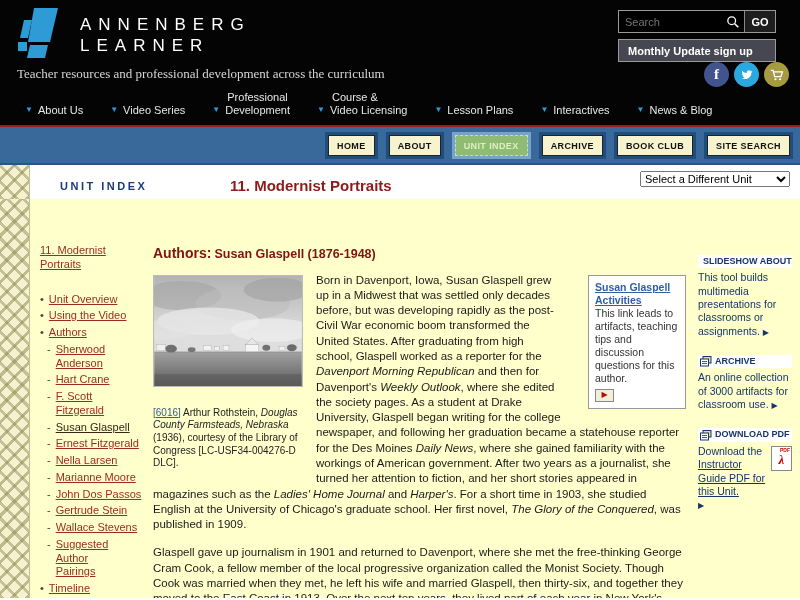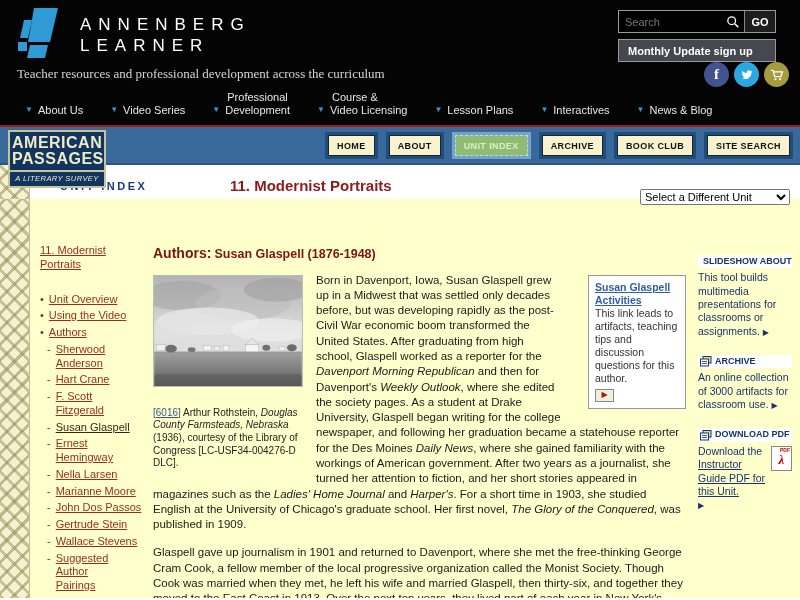--- a/index.html
+++ b/index.html
@@ -40,21 +40,21 @@
 
   
   .ap-logo { position:absolute; top:130px; left:8px; width:98px; z-index:6; background:#12355F; border:2px solid #C9C39A; color:#EFEBC4; text-align:center; cursor:pointer; }
   .ap-name { font-size:16px; font-weight:bold; letter-spacing:.5px; line-height:1.02; padding:3px 2px 2px; }
   .ap-sub { border-top:2px solid #C9C39A; font-style:italic; font-size:7.6px; letter-spacing:.4px; padding:2px 0 3px; }
 
   
   .unitbar { position:relative; height:34px; background:#fff; }
   .unit-label { position:absolute; left:60px; bottom:7px; color:#1B3A7A; font-size:11px; font-weight:bold; letter-spacing:2.5px; }
   .unit-title { position:absolute; left:230px; bottom:5px; color:#8E1A1A; font-size:15px; font-weight:bold; }
-  .unit-select { position:absolute; right:10px; top:24px; width:150px; font-size:11px; }
+  .unit-select { position:absolute; right:10px; top:6px; width:150px; font-size:11px; }
 
   
   .pattern-bg {
     background-color:#E9E5BE;
     background-image:
       repeating-linear-gradient(45deg, rgba(140,135,80,.45) 0 3px, rgba(0,0,0,0) 3px 11px),
       repeating-linear-gradient(-45deg, rgba(140,135,80,.45) 0 3px, rgba(247,243,210,.9) 3px 11px);
     border-right:1px solid #C6C096;
   }
   .unitbar .upat { position:absolute; left:0; top:0; width:30px; height:34px; }
@@ -201,26 +201,20 @@
     <div class="btn-row">
       <button class="nav-btn">HOME</button>
       <button class="nav-btn">ABOUT</button>
       <button class="nav-btn active">UNIT INDEX</button>
       <button class="nav-btn">ARCHIVE</button>
       <button class="nav-btn">BOOK CLUB</button>
       <button class="nav-btn">SITE SEARCH</button>
     </div>
   </div>
 
-  <div class="ap-logo">
-    <div class="ap-name">
-      <span>AMERICAN</span><br><span>PASSAGES</span>
-    </div>
-    <div class="ap-sub">A LITERARY SURVEY</div>
-  </div>
 
   <div class="unitbar">
     <div class="upat pattern-bg"></div>
     <span class="unit-label">UNIT INDEX</span>
     <span class="unit-title">11. Modernist Portraits</span>
     <select class="unit-select">
       <option>Select a Different Unit</option>
     </select>
   </div>
 
@@ -245,21 +239,21 @@
         <li class="lv2">
             <a href="#">Hart Crane</a>
           </li>
         <li class="lv2">
             <a href="#">F. Scott Fitzgerald</a>
           </li>
         <li class="lv2">
             <a href="#" class="current">Susan Glaspell</a>
           </li>
         <li class="lv2">
-            <a href="#">Ernest Hemingway</a>
+            <a href="#">Ernest Fitzgerald</a>
           </li>
         <li class="lv2">
             <a href="#">Nella Larsen</a>
           </li>
         <li class="lv2">
             <a href="#">Marianne Moore</a>
           </li>
         <li class="lv2">
             <a href="#">John Dos Passos</a>
           </li>

